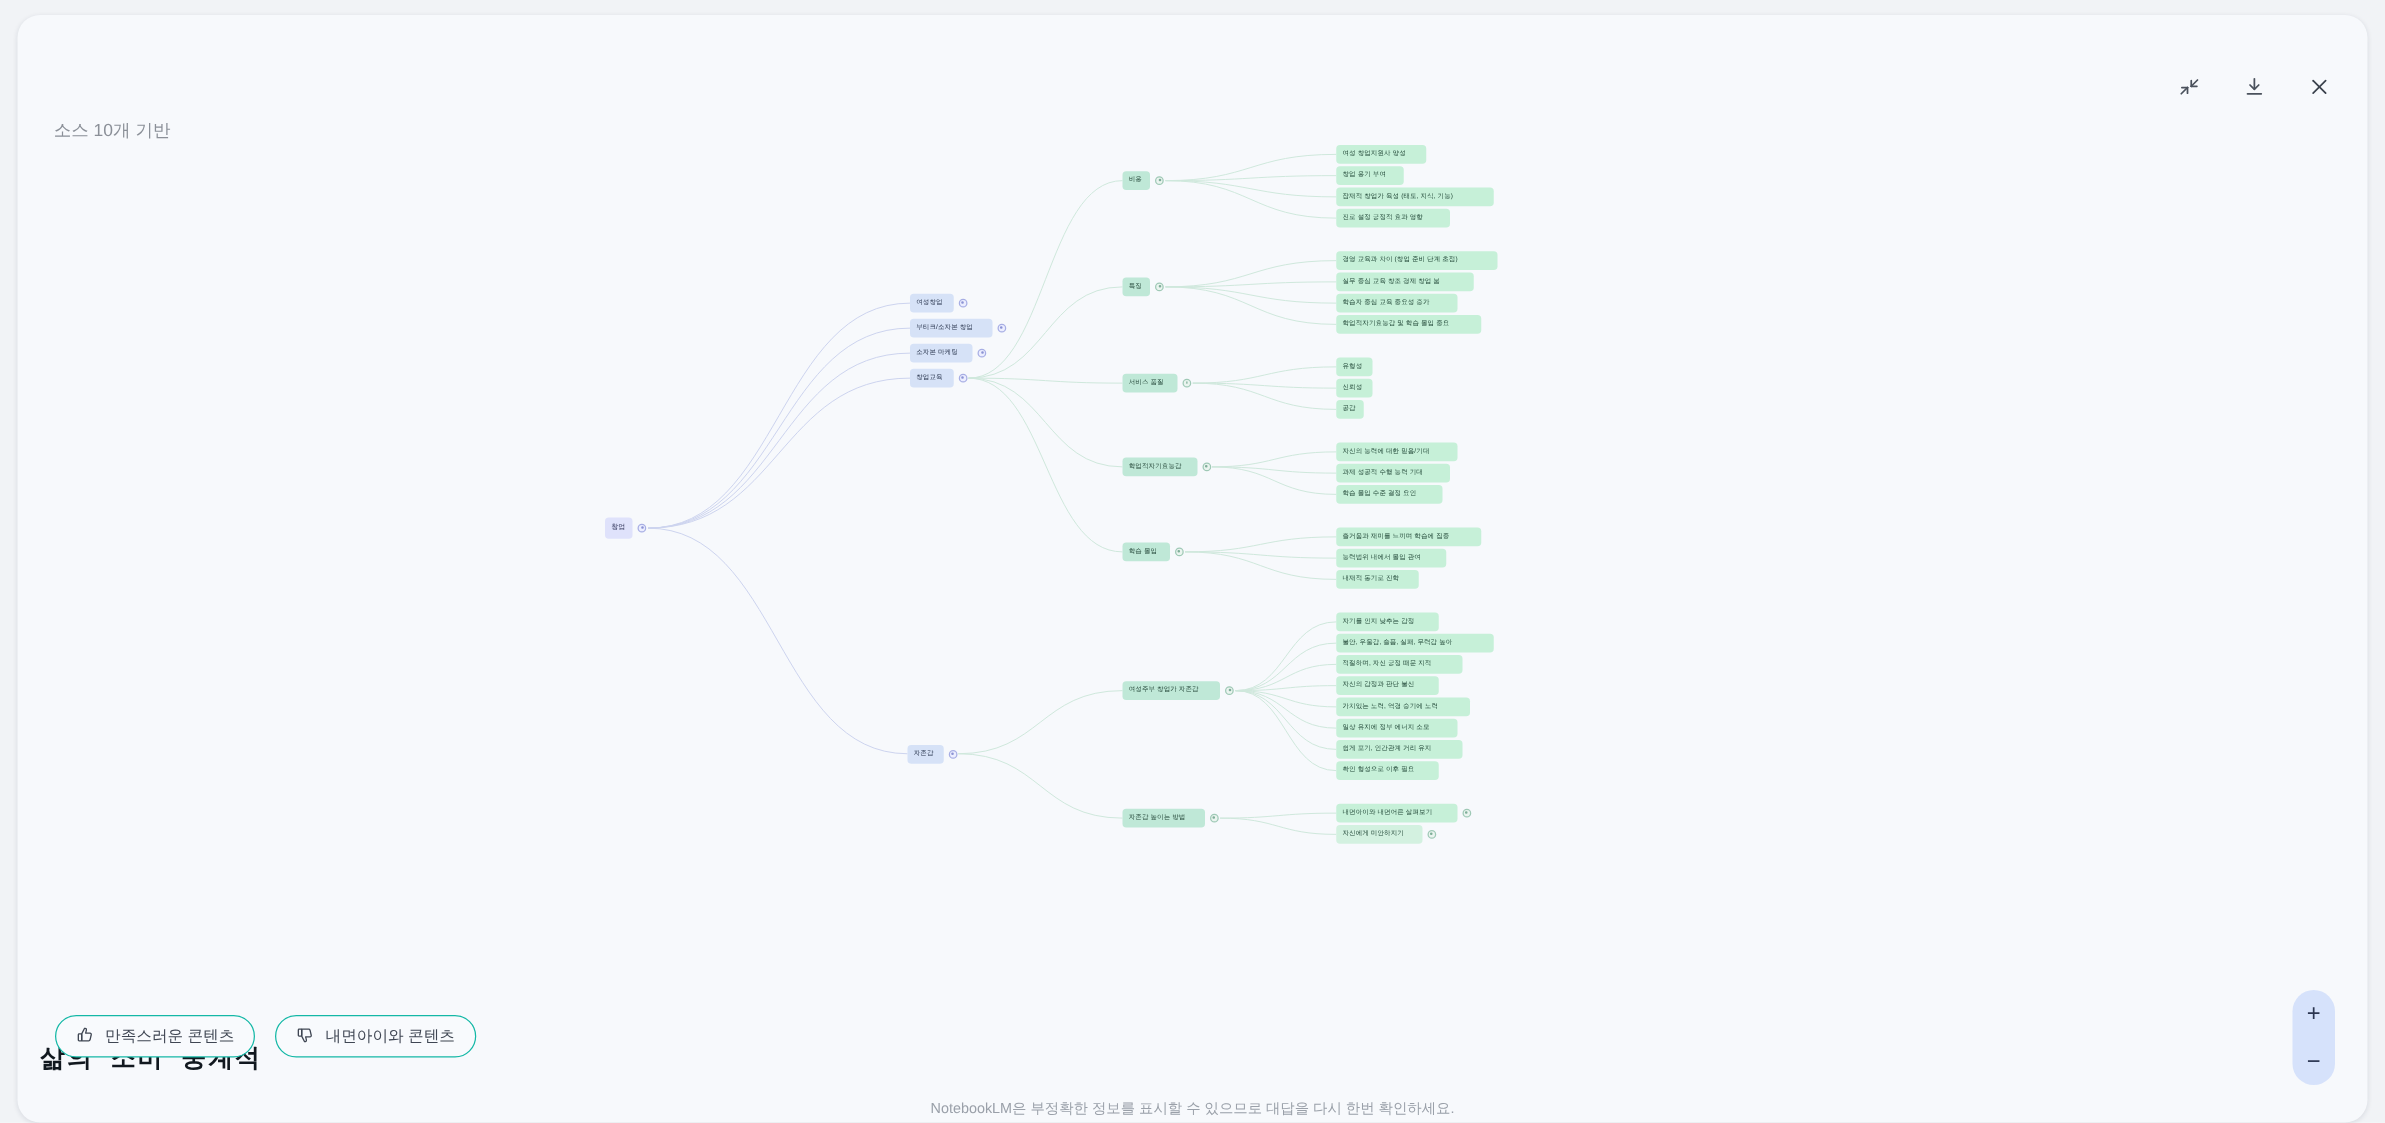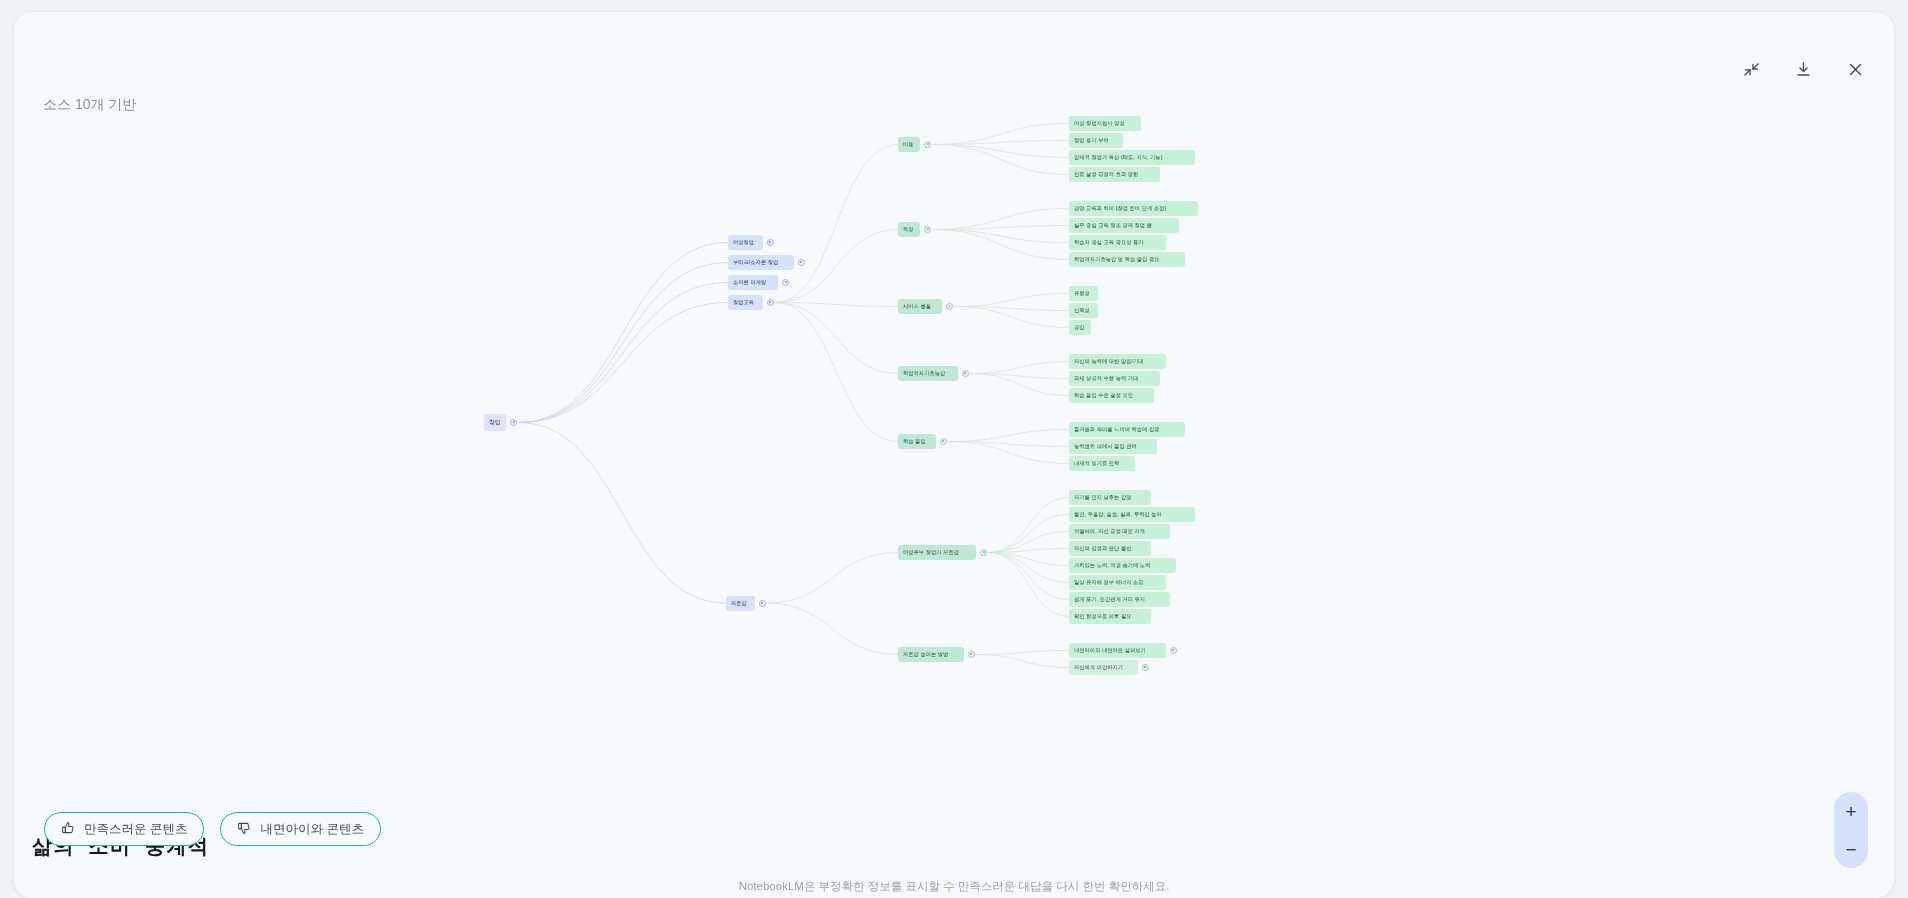--- a/index.html
+++ b/index.html
@@ -257,14 +257,14 @@
       </span>
       <span>내면아이와 콘텐츠</span>
     </div>
   </div>
 
   <div id="zoomctl">
     <div class="zoom-btn">+</div>
     <div class="zoom-btn">−</div>
   </div>
 
-  <div id="footnote">NotebookLM은 부정확한 정보를 표시할 수 만족스러운 대답을 다시 한번 확인하세요.</div>
+  <div id="footnote">NotebookLM은 부정확한 정보를 표시할 수 있으므로 대답을 다시 한번 확인하세요.</div>
 </div>
 
 </body></html>

